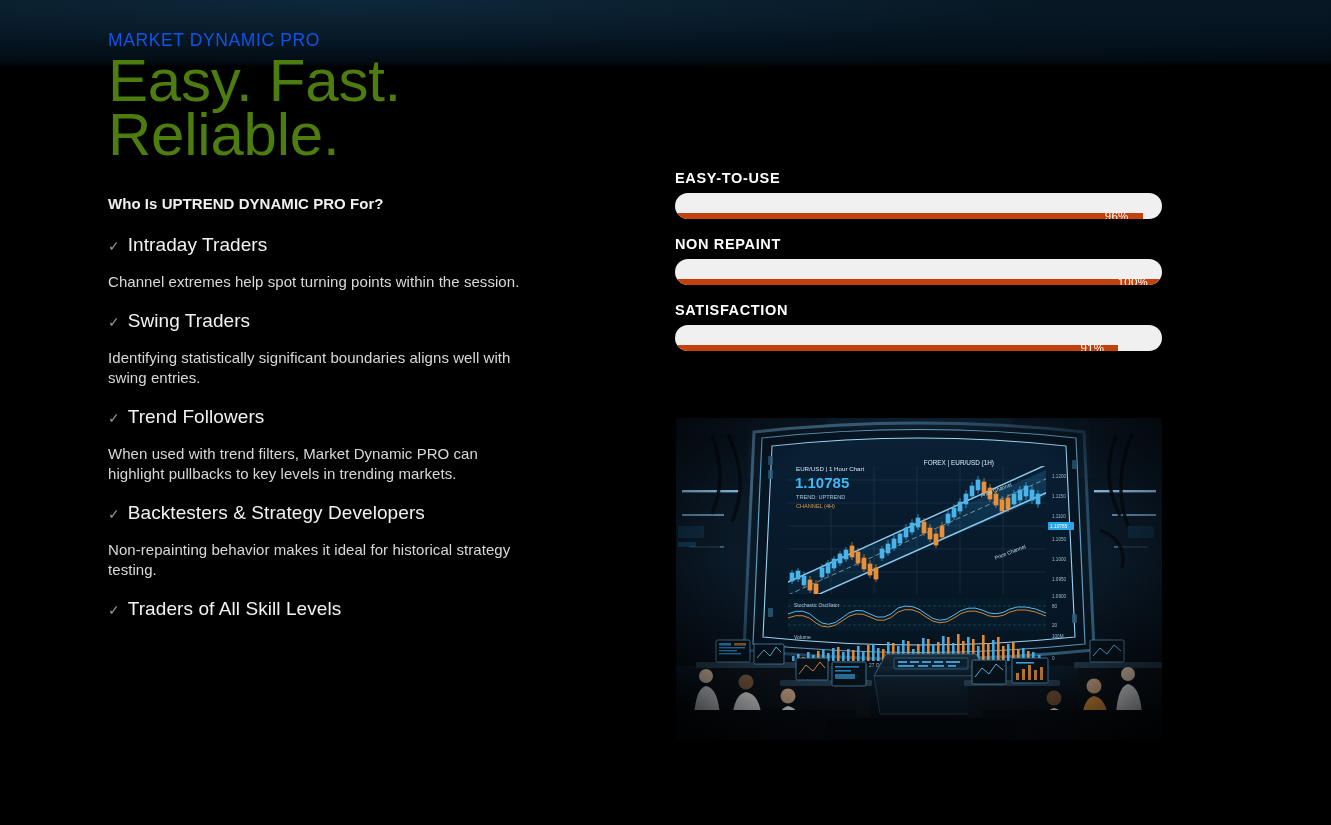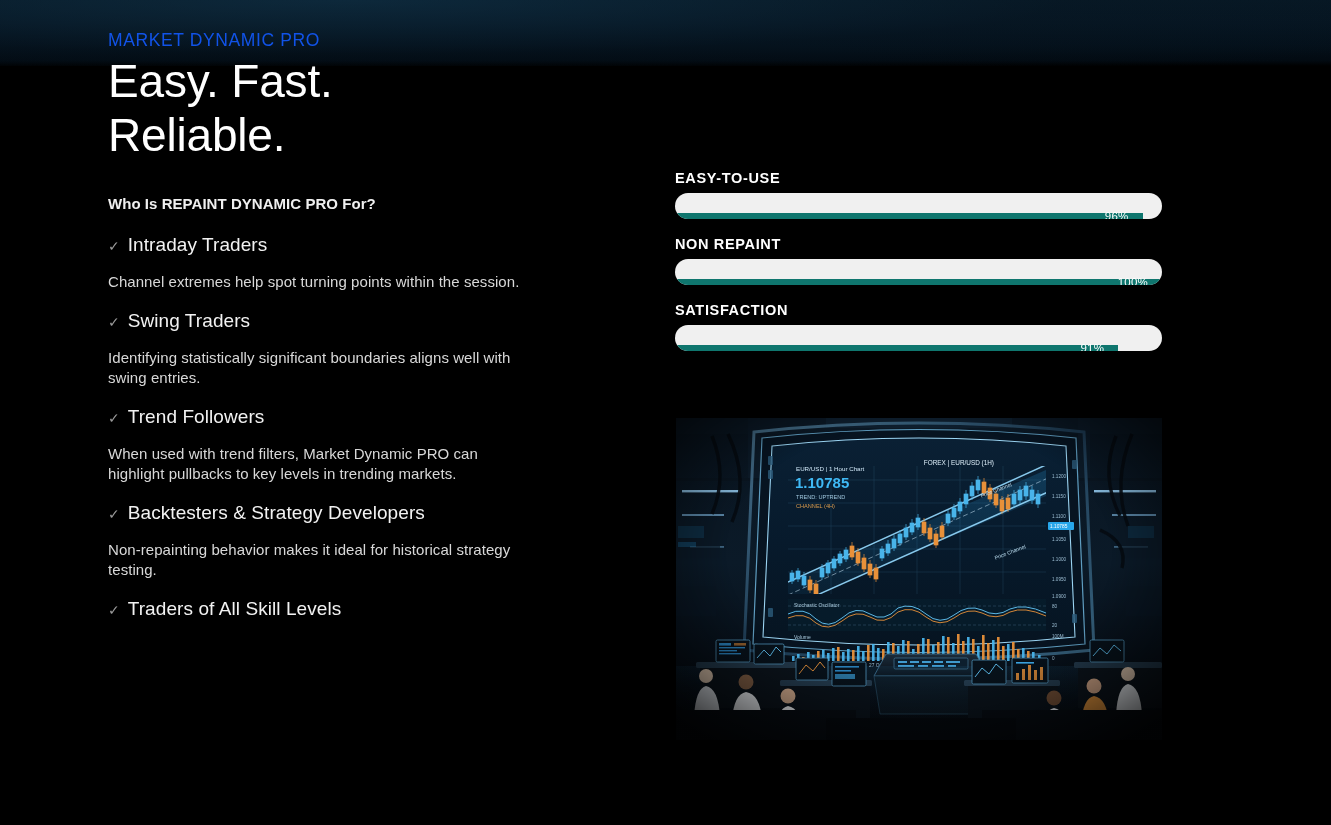--- a/index.html
+++ b/index.html
@@ -49,23 +49,23 @@
     font-size: 17.5px;
     letter-spacing: .035em;
     color: #1153e8;
     font-weight: 400;
     white-space: nowrap;
   }
 
   #headline {
     position: absolute;
     left: 0; top: 54px;
-    font-size: 46px;
+    font-size: 60px;
     line-height: 54px;
-    color: #ffffff;
+    color: #4d7c0f;
     font-weight: 400;
     letter-spacing: -0.004em;
   }
   #headline .hl-line { display:block; }
 
   #body-block {
     position: absolute;
     left: 0; top: 193px;
     width: 420px;
   }
@@ -142,21 +142,21 @@
     position: relative;
     height: 26px;
     width: 487px;
     background: #f0f0f0;
     border-radius: 13px;
     overflow: hidden;
   }
   .bar-fill {
     position: absolute;
     left: 0; top: 0; bottom: 0;
-    background: #0f766e;
+    background: #c2410c;
     border-radius: 13px 0 0 13px;
     display: flex;
     align-items: center;
     justify-content: flex-end;
     margin-top: 20px;
   }
   .bar-fill.full { border-radius: 13px; }
   .bar-value {
     font-size: 11.5px;
     color: #ffffff;
@@ -185,21 +185,21 @@
 <div id="left-col">
 
   <div id="brand-label">MARKET DYNAMIC PRO</div>
 
   <h1 id="headline">
     <span class="hl-line">Easy. Fast.</span>
     <span class="hl-line">Reliable.</span>
   </h1>
 
   <div id="body-block">
-    <div class="sub-question">Who Is REPAINT DYNAMIC PRO For?</div>
+    <div class="sub-question">Who Is UPTREND DYNAMIC PRO For?</div>
 
     <div class="audience-item">
       <span class="check-icon">✓</span>
       <span class="audience-label">Intraday Traders</span>
     </div>
     <div class="audience-desc">Channel extremes help spot turning points within the session.</div>
 
     <div class="audience-item">
       <span class="check-icon">✓</span>
       <span class="audience-label">Swing Traders</span>

